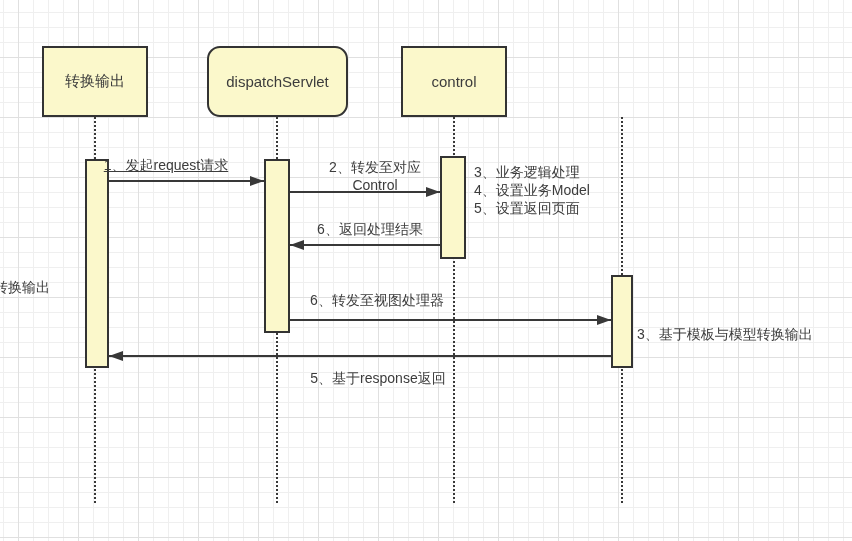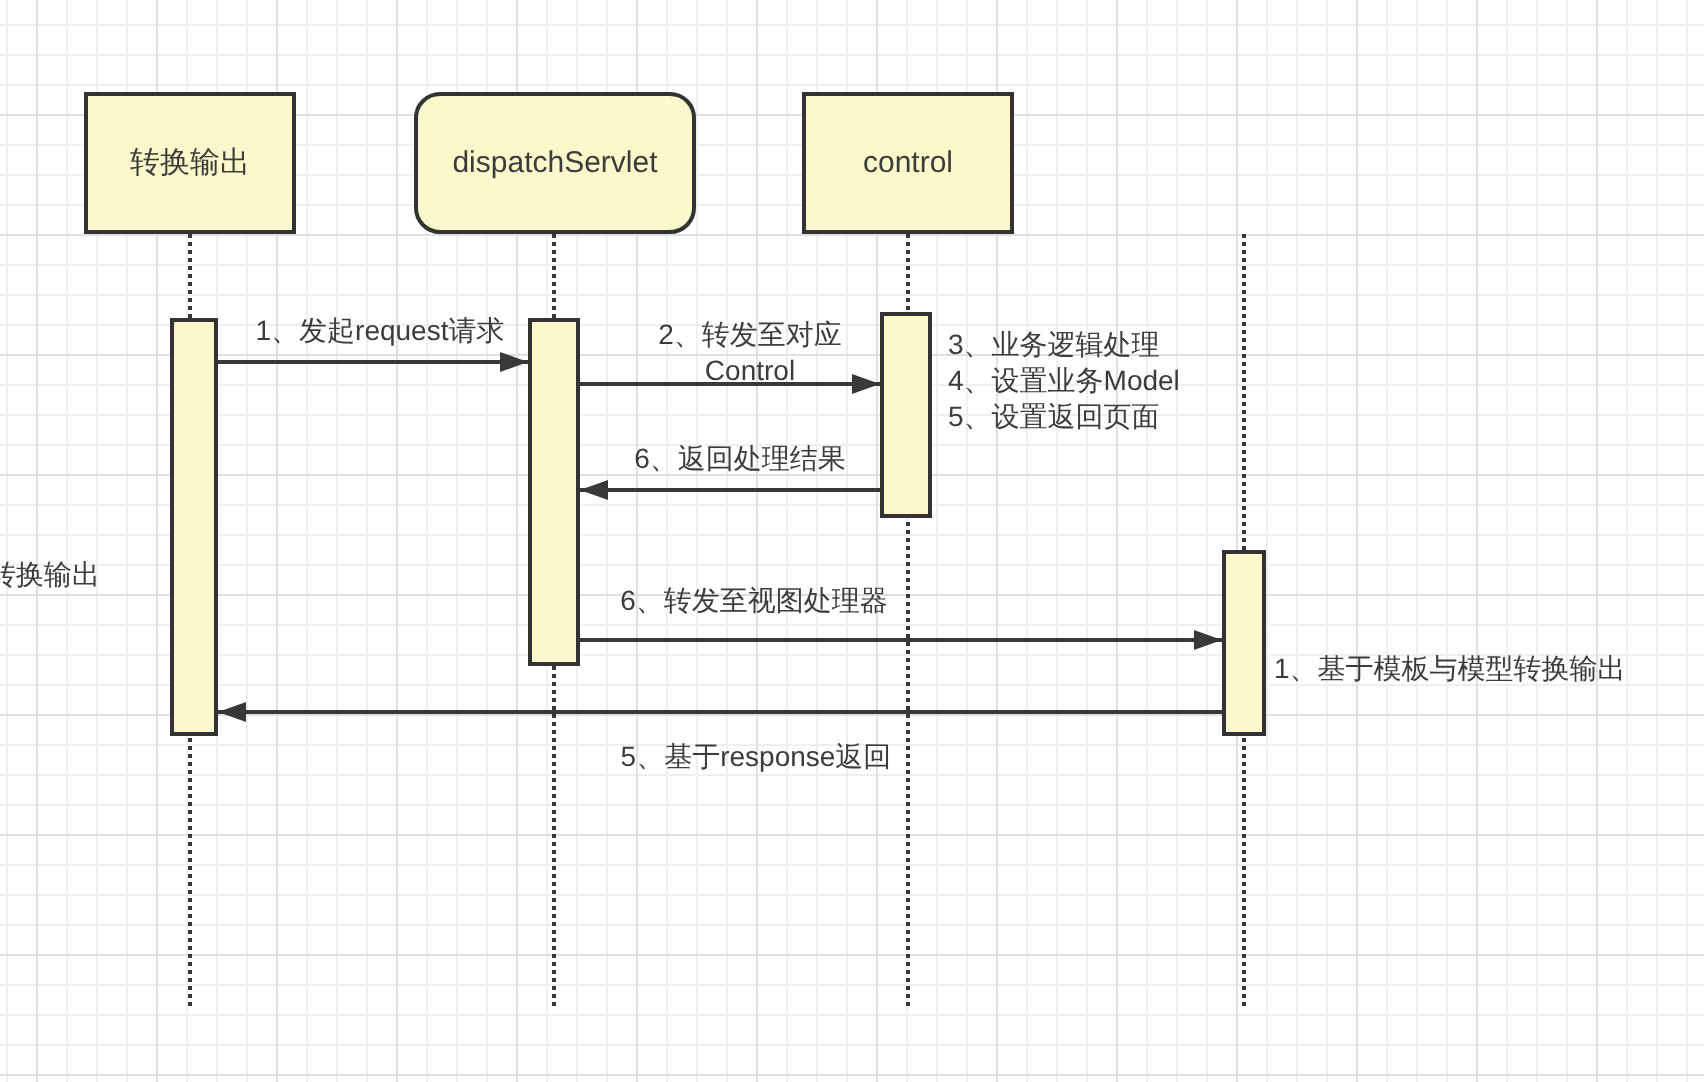--- a/index.html
+++ b/index.html
@@ -99,21 +99,21 @@
     <span>control</span>
   </div>
 
   <div class="activation" style="left:85px; top:159px; width:24px; height:209px;"></div>
   <div class="activation" style="left:264px; top:159px; width:26px; height:174px;"></div>
   <div class="activation" style="left:440px; top:156px; width:26px; height:103px;"></div>
   <div class="activation" style="left:611px; top:275px; width:22px; height:93px;"></div>
 
   <div class="msg-line" style="left:109px; top:180px; width:155px;"></div>
   <div class="arrowhead right" style="left:250px; top:176px;"></div>
-  <div class="label center" style="left:116px; top:156px; width:148px;">1、发起request请求</div>
+  <div class="label center" style="left:92px; top:156px; width:148px;text-decoration:underline;">1、发起request请求</div>
 
   <div class="msg-line" style="left:290px; top:191px; width:150px;"></div>
   <div class="arrowhead right" style="left:426px; top:187px;"></div>
   <div class="label center" style="left:300px; top:158px; width:150px;">2、转发至对应
 Control</div>
 
   <div class="msg-line" style="left:290px; top:244px; width:150px;"></div>
   <div class="arrowhead left" style="left:290px; top:240px;"></div>
   <div class="label center" style="left:290px; top:220px; width:160px;">6、返回处理结果</div>
 
@@ -121,16 +121,16 @@
   <div class="arrowhead right" style="left:597px; top:315px;"></div>
   <div class="label center" style="left:292px; top:291px; width:170px;">6、转发至视图处理器</div>
 
   <div class="msg-line" style="left:109px; top:355px; width:502px;"></div>
   <div class="arrowhead left" style="left:109px; top:351px;"></div>
   <div class="label center" style="left:288px; top:369px; width:180px;">5、基于response返回</div>
 
   <div class="label" style="left:474px; top:163px;">3、业务逻辑处理
 4、设置业务Model
 5、设置返回页面</div>
-  <div class="label nowrap" style="left:637px; top:325px;">1、基于模板与模型转换输出</div>
+  <div class="label nowrap" style="left:637px; top:325px;">3、基于模板与模型转换输出</div>
   <div class="label nowrap" style="left:-6px; top:278px;">转换输出</div>
 
 </div>
 
 </body></html>

